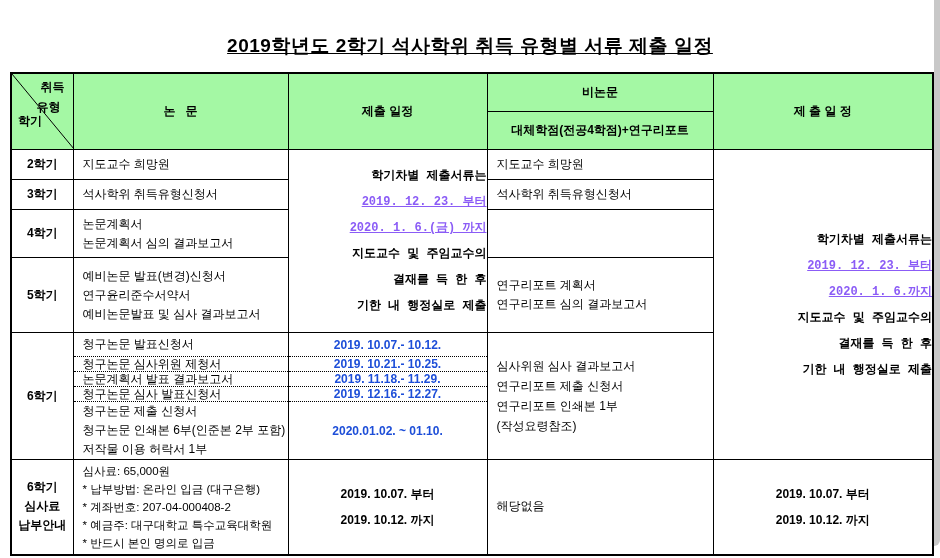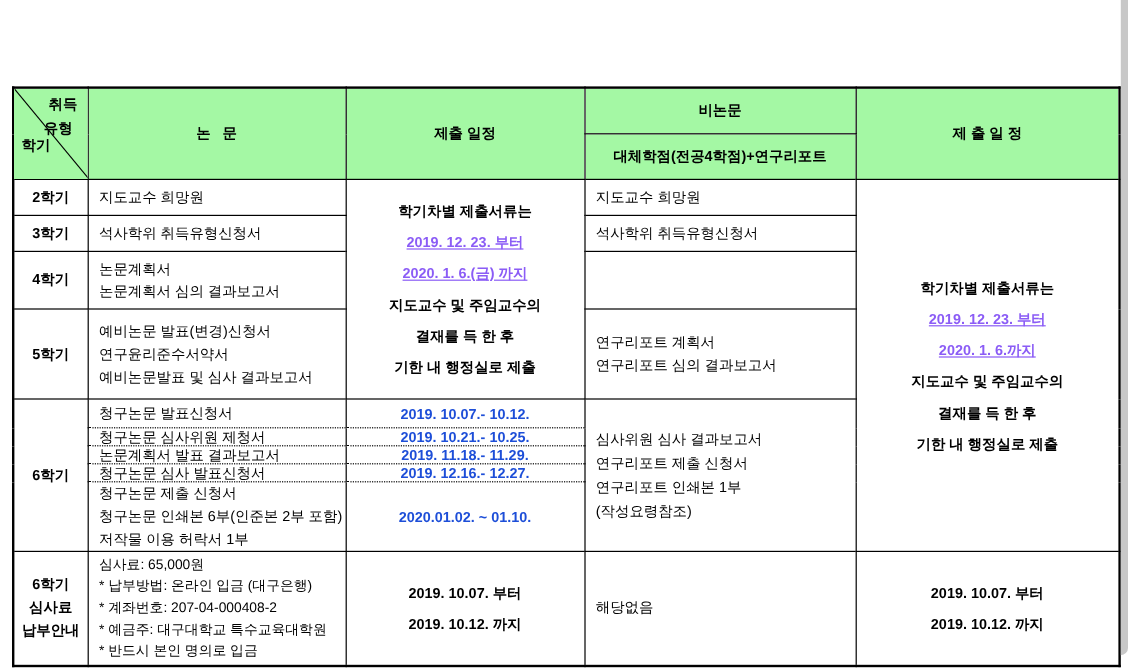--- a/index.html
+++ b/index.html
@@ -15,21 +15,21 @@
   table.sched{
     position:absolute;left:10px;top:72px;border-collapse:collapse;table-layout:fixed;
     width:922px;border:2px solid #000;
   }
   td{border:1px solid #000;padding:0;font-size:12px;vertical-align:middle;overflow:hidden;}
   .green{background:#a4f8a4;text-align:center;font-weight:bold;margin-top:48px;}
   .pre{white-space:pre;}
   .doc-cell{padding-left:9px;text-align:left;line-height:19px;}
   .label-cell{text-align:center;font-weight:bold;}
   .center{text-align:center;}
-  .sched-merged{text-align:center;font-weight:bold;}
+  .sched-merged{text-align:right;font-weight:bold;font-family:Liberation Mono, monospace;}
   .sched-merged .ln{line-height:26px;}
   .red-u{color:#8b5cf6;text-decoration:underline;}
   .date-red{color:#1d4ed8;font-weight:bold;text-align:center;}
   .tight{line-height:14px;font-size:12px;}
   .dot-b{border-bottom:1px dotted #000;}
   .dot-t{border-top:1px dotted #000;}
   .fee-info{padding-left:9px;text-align:left;line-height:18px;font-size:11.5px;}
   .fee-dates .ln{line-height:26px;}
   .corner{position:relative;padding:0;}
   .corner svg{position:absolute;left:0;top:0;}
@@ -41,20 +41,21 @@
   .edge-strip{
     position:absolute;right:0;top:0;width:6px;height:546px;background:#c8c8c8;
     border-bottom-right-radius:6px;
   }
 </style>
 </head>
 <body>
 
 <div class="page">
 
+  <div class="doc-title">2019학년도 2학기 석사학위 취득 유형별 서류 제출 일정</div>
 
   <table class="sched">
     <colgroup>
       <col style="width:62px">
         <col style="width:215px">
         <col style="width:199px">
         <col style="width:226px">
         <col style="width:220px">
     </colgroup>
 

